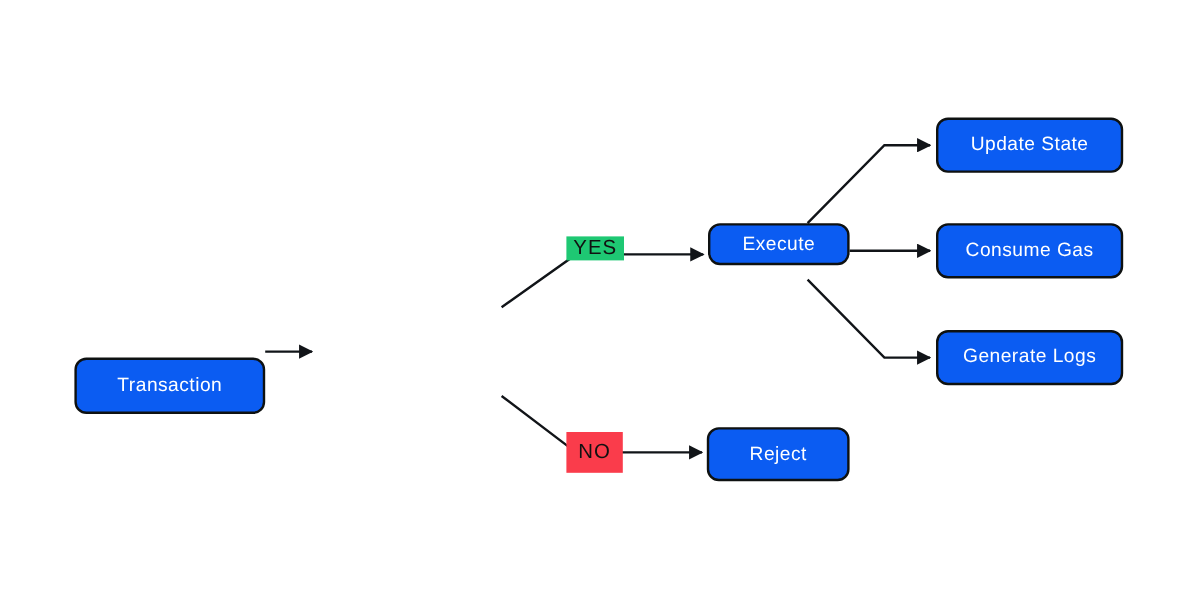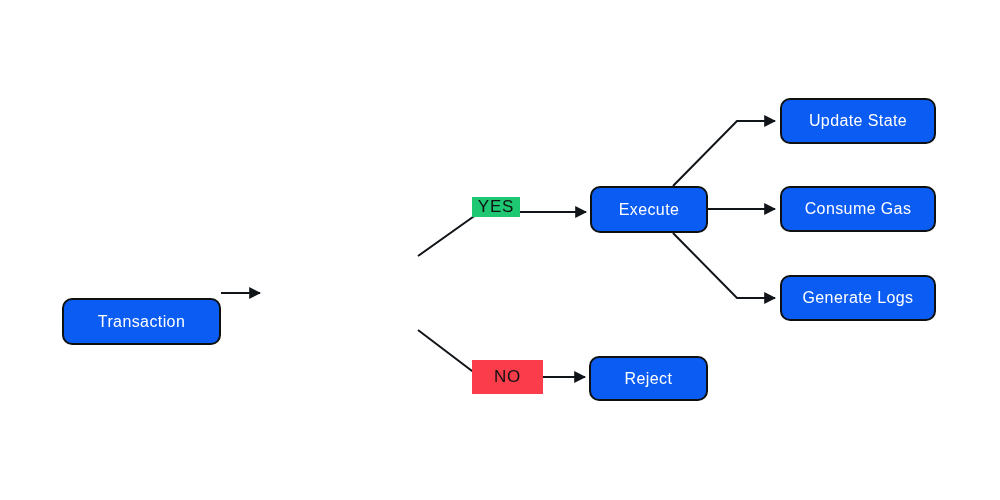--- a/index.html
+++ b/index.html
@@ -89,27 +89,27 @@
   .edge-label.yes {
     left: 472px;
     top: 197px;
     width: 48px;
     height: 20px;
     background: var(--yes-bg, #1ec873);
   }
   .edge-label.no {
     left: 472px;
     top: 360px;
-    width: 71px;
+    width: 47px;
     height: 34px;
     background: var(--no-bg, #fa3c4b);
     text-align: center;
   }
   .node.transaction   { left: 62px;  top: 270px; width: 159px; height: 47px; margin-top: 28px; }
-  .node.execute       { left: 590px; top: 186px; width: 118px; height: 47px; }
+  .node.execute       { left: 590px; top: 186px; width: 118px; height: 35px; }
   .node.reject        { left: 589px; top: 356px; width: 119px; height: 45px; }
   .node.update-state  { left: 780px; top: 98px;  width: 156px; height: 46px; }
   .node.consume-gas   { left: 780px; top: 186px; width: 156px; height: 46px; }
   .node.generate-logs { left: 780px; top: 275px; width: 156px; height: 46px; }
 </style>
 </head>
 <body>
 
 <div class="canvas">
 

